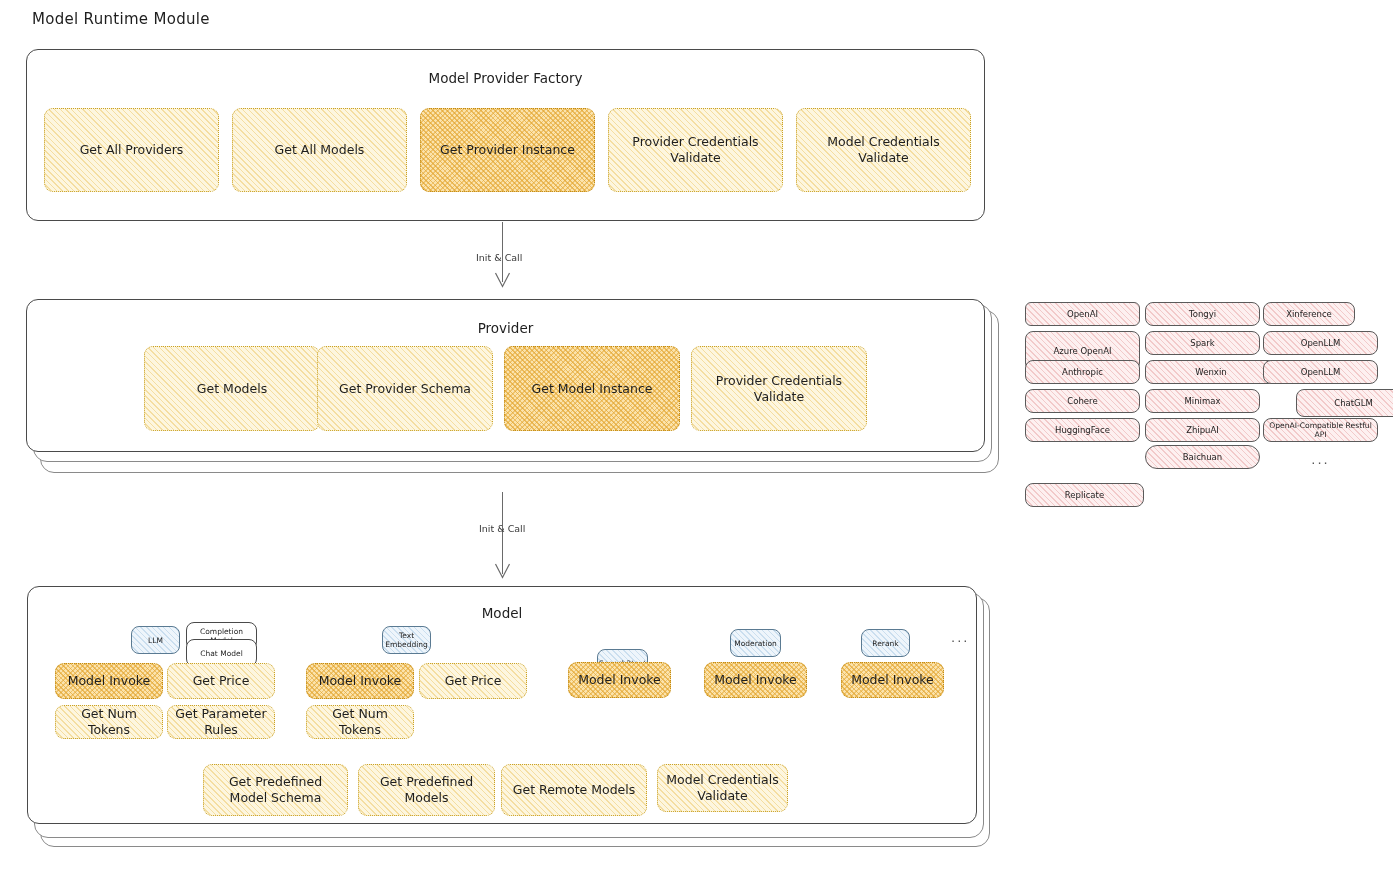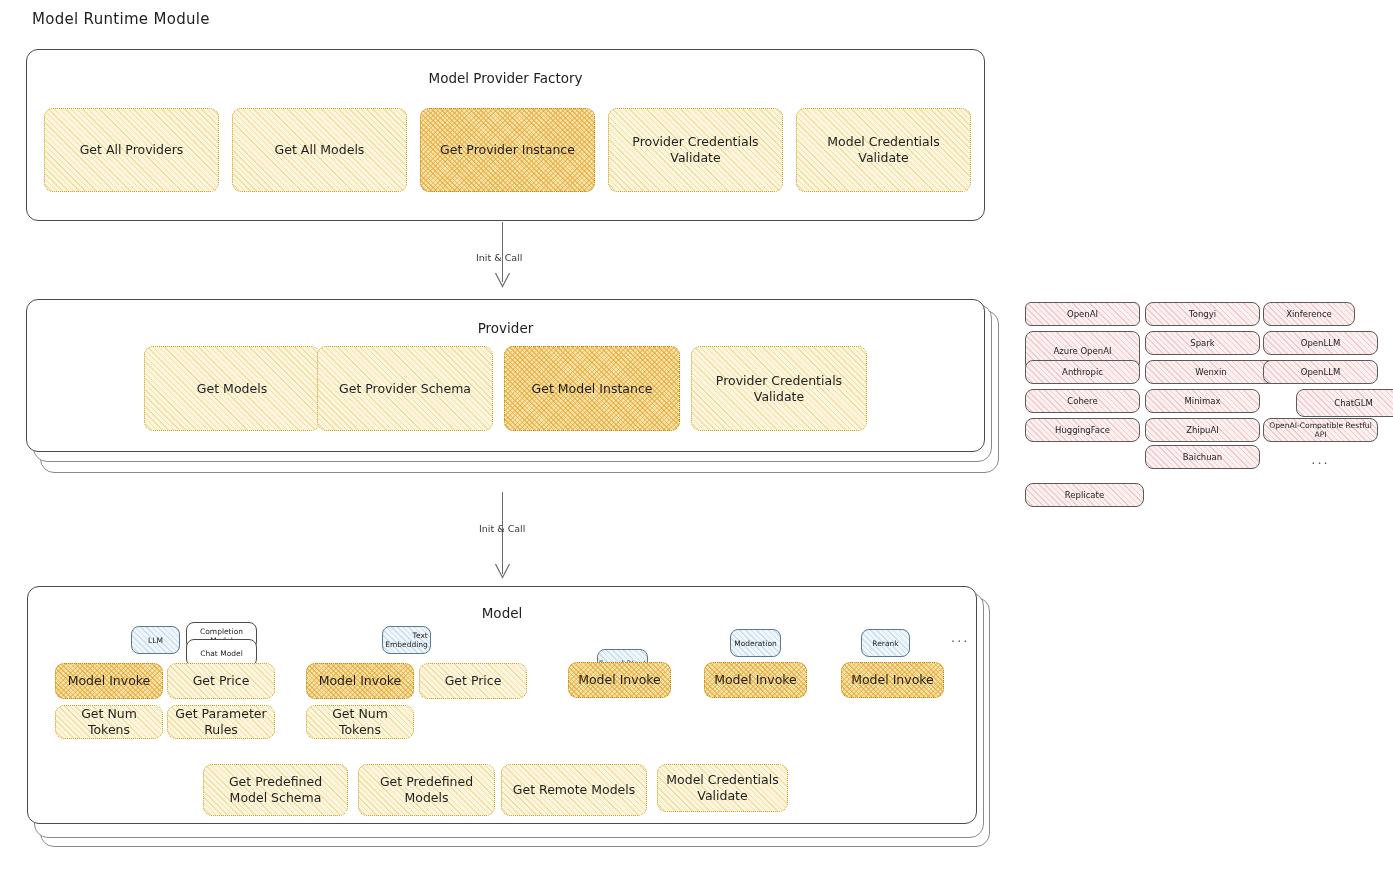--- a/index.html
+++ b/index.html
@@ -121,21 +121,21 @@
 <div class="abs pill" style="left:1025px;top:360px;width:115px;height:24px;">Anthropic</div>
 <div class="abs pill" style="left:1025px;top:389px;width:115px;height:24px;">Cohere</div>
 <div class="abs pill" style="left:1025px;top:418px;width:115px;height:24px;">HuggingFace</div>
 <div class="abs pill" style="left:1025px;top:447px;width:119px;height:24px;margin-top:36px;">Replicate</div>
 
 <div class="abs pill" style="left:1145px;top:302px;width:115px;height:24px;">Tongyi</div>
 <div class="abs pill" style="left:1145px;top:331px;width:115px;height:24px;">Spark</div>
 <div class="abs pill" style="left:1145px;top:360px;width:132px;height:24px;">Wenxin</div>
 <div class="abs pill" style="left:1145px;top:389px;width:115px;height:24px;">Minimax</div>
 <div class="abs pill" style="left:1145px;top:418px;width:115px;height:24px;">ZhipuAI</div>
-<div class="abs pill" style="left:1145px;top:445px;width:115px;height:24px;">Baichuan</div>
+<div class="abs pill" style="left:1145px;top:445px;width:115px;height:24px;border-radius:12px;">Baichuan</div>
 
 <div class="abs pill" style="left:1263px;top:302px;width:92px;height:24px;">Xinference</div>
 <div class="abs pill" style="left:1263px;top:331px;width:115px;height:24px;">OpenLLM</div>
 <div class="abs pill" style="left:1263px;top:360px;width:115px;height:24px;">OpenLLM</div>
 <div class="abs pill" style="left:1296px;top:389px;width:115px;height:28px;">ChatGLM</div>
 <div class="abs pill" style="left:1263px;top:418px;width:115px;height:24px;font-size:7.6px;">OpenAI-Compatible Restful API</div>
 <div class="abs pill plain" style="left:1263px;top:450px;width:115px;height:18px;">...</div>
 
 <div class="abs arrow-line" style="left:502px;top:492px;height:82px;"></div>
 <svg class="abs" style="left:494px;top:563px;width:17px;height:16px;" viewBox="0 0 17 16">
@@ -151,21 +151,21 @@
 
 <div class="abs chip" style="left:131px;top:626px;width:49px;height:24px;">LLM</div>
 <div class="abs chip white" style="left:186px;top:622px;width:71px;height:16px;">Completion Model</div>
 <div class="abs chip white" style="left:186px;top:639px;width:71px;height:16px;">Chat Model</div>
 
 <div class="abs leaf hot" style="left:55px;top:663px;width:108px;height:36px;">Model Invoke</div>
 <div class="abs leaf" style="left:167px;top:663px;width:108px;height:36px;">Get Price</div>
 <div class="abs leaf" style="left:55px;top:705px;width:108px;height:34px;">Get Num Tokens</div>
 <div class="abs leaf" style="left:167px;top:705px;width:108px;height:34px;">Get Parameter Rules</div>
 
-<div class="abs chip" style="left:382px;top:626px;width:49px;height:26px;text-align:right;">Text Embedding</div>
+<div class="abs chip" style="left:382px;top:626px;width:49px;height:26px;">Text Embedding</div>
 
 <div class="abs leaf hot" style="left:306px;top:663px;width:108px;height:36px;">Model Invoke</div>
 <div class="abs leaf" style="left:419px;top:663px;width:108px;height:36px;">Get Price</div>
 <div class="abs leaf" style="left:306px;top:705px;width:108px;height:34px;">Get Num Tokens</div>
 
 <div class="abs chip" style="left:597px;top:629px;width:51px;height:19px;margin-top:20px;">Speech2text</div>
 <div class="abs leaf hot" style="left:568px;top:662px;width:103px;height:36px;">Model Invoke</div>
 
 <div class="abs chip" style="left:730px;top:629px;width:51px;height:19px;">Moderation</div>
 <div class="abs leaf hot" style="left:704px;top:662px;width:103px;height:36px;">Model Invoke</div>

